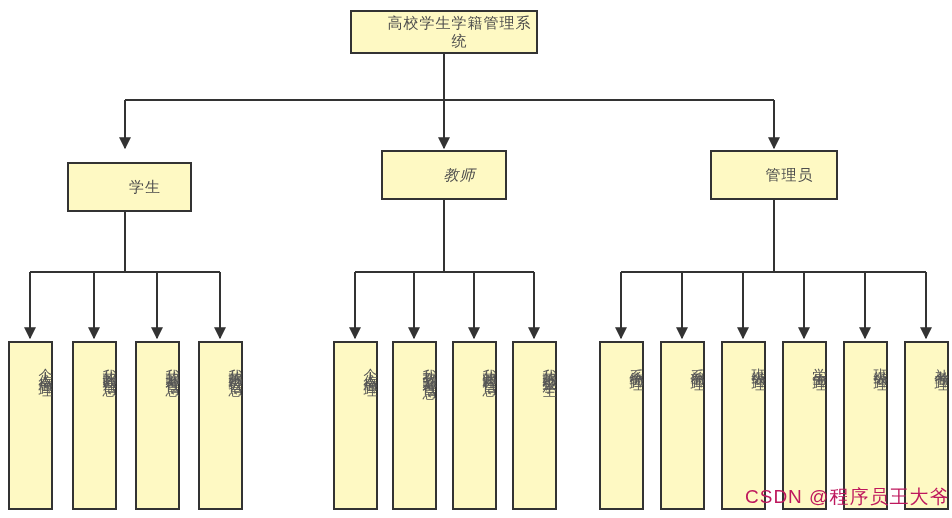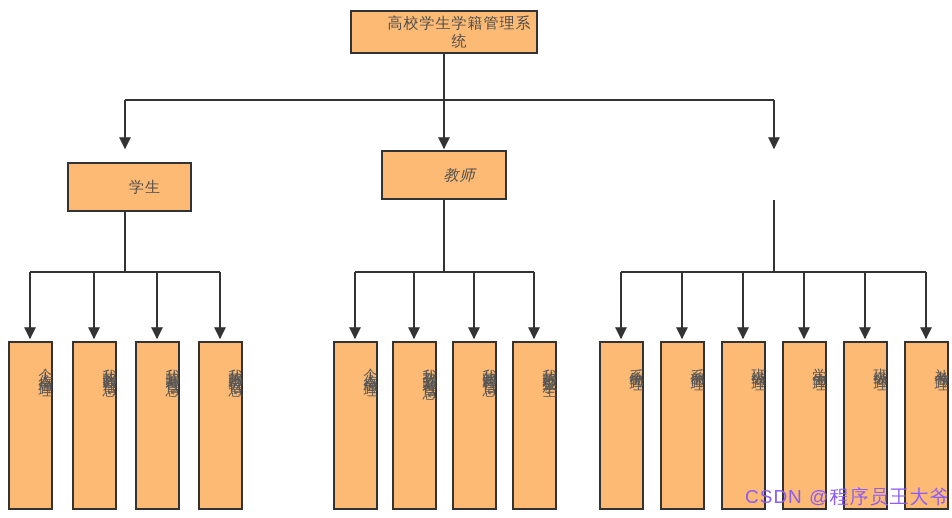--- a/index.html
+++ b/index.html
@@ -21,21 +21,21 @@
     position: absolute;
     left: 0;
     top: 0;
     width: 952px;
     height: 518px;
   }
   .node {
     position: absolute;
     box-sizing: border-box;
     border: 2px solid #333333;
-    background: #fdba74;
+    background: #fef9c3;
     display: flex;
     align-items: center;
     justify-content: center;
     color: #555555;
     padding-left: 31px;
   }
   .node-label {
     display: block;
     text-align: center;
     color: #4d4d4d;
@@ -55,21 +55,21 @@
     font-size: 14px;
     letter-spacing: 3px;
     line-height: 1.15;
     color: #555555;
   }
   .watermark {
     position: absolute;
     left: 745px;
     top: 484px;
     font-size: 19px;
-    color: #8b5cf6;
+    color: #be185d;
     letter-spacing: 1px;
     white-space: nowrap;
     pointer-events: none;
   }
 </style>
 </head>
 <body>
 
 <div id="canvas">
 
@@ -117,20 +117,23 @@
   <div class="node horiz" style="left:350px; top:10px; width:188px; height:44px;">
     <span class="node-label">高校学生学籍管理系统</span>
   </div>
 
   <div class="node horiz" style="left:67px; top:150px; width:125px; height:50px;margin-top:12px;">
     <span class="node-label">学生</span>
   </div>
   <div class="node horiz" style="left:381px; top:150px; width:126px; height:50px;font-style:italic;">
     <span class="node-label">教师</span>
   </div>
+  <div class="node horiz" style="left:710px; top:150px; width:128px; height:50px;">
+    <span class="node-label">管理员</span>
+  </div>
 
   <div class="node vert" style="left:8px; top:341px; width:45px; height:169px;">
     <span class="node-label">个人信息管理</span>
   </div>
   <div class="node vert" style="left:72px; top:341px; width:45px; height:169px;">
     <span class="node-label">我的教师信息</span>
   </div>
   <div class="node vert" style="left:135px; top:341px; width:45px; height:169px;">
     <span class="node-label">我的补考信息</span>
   </div>

